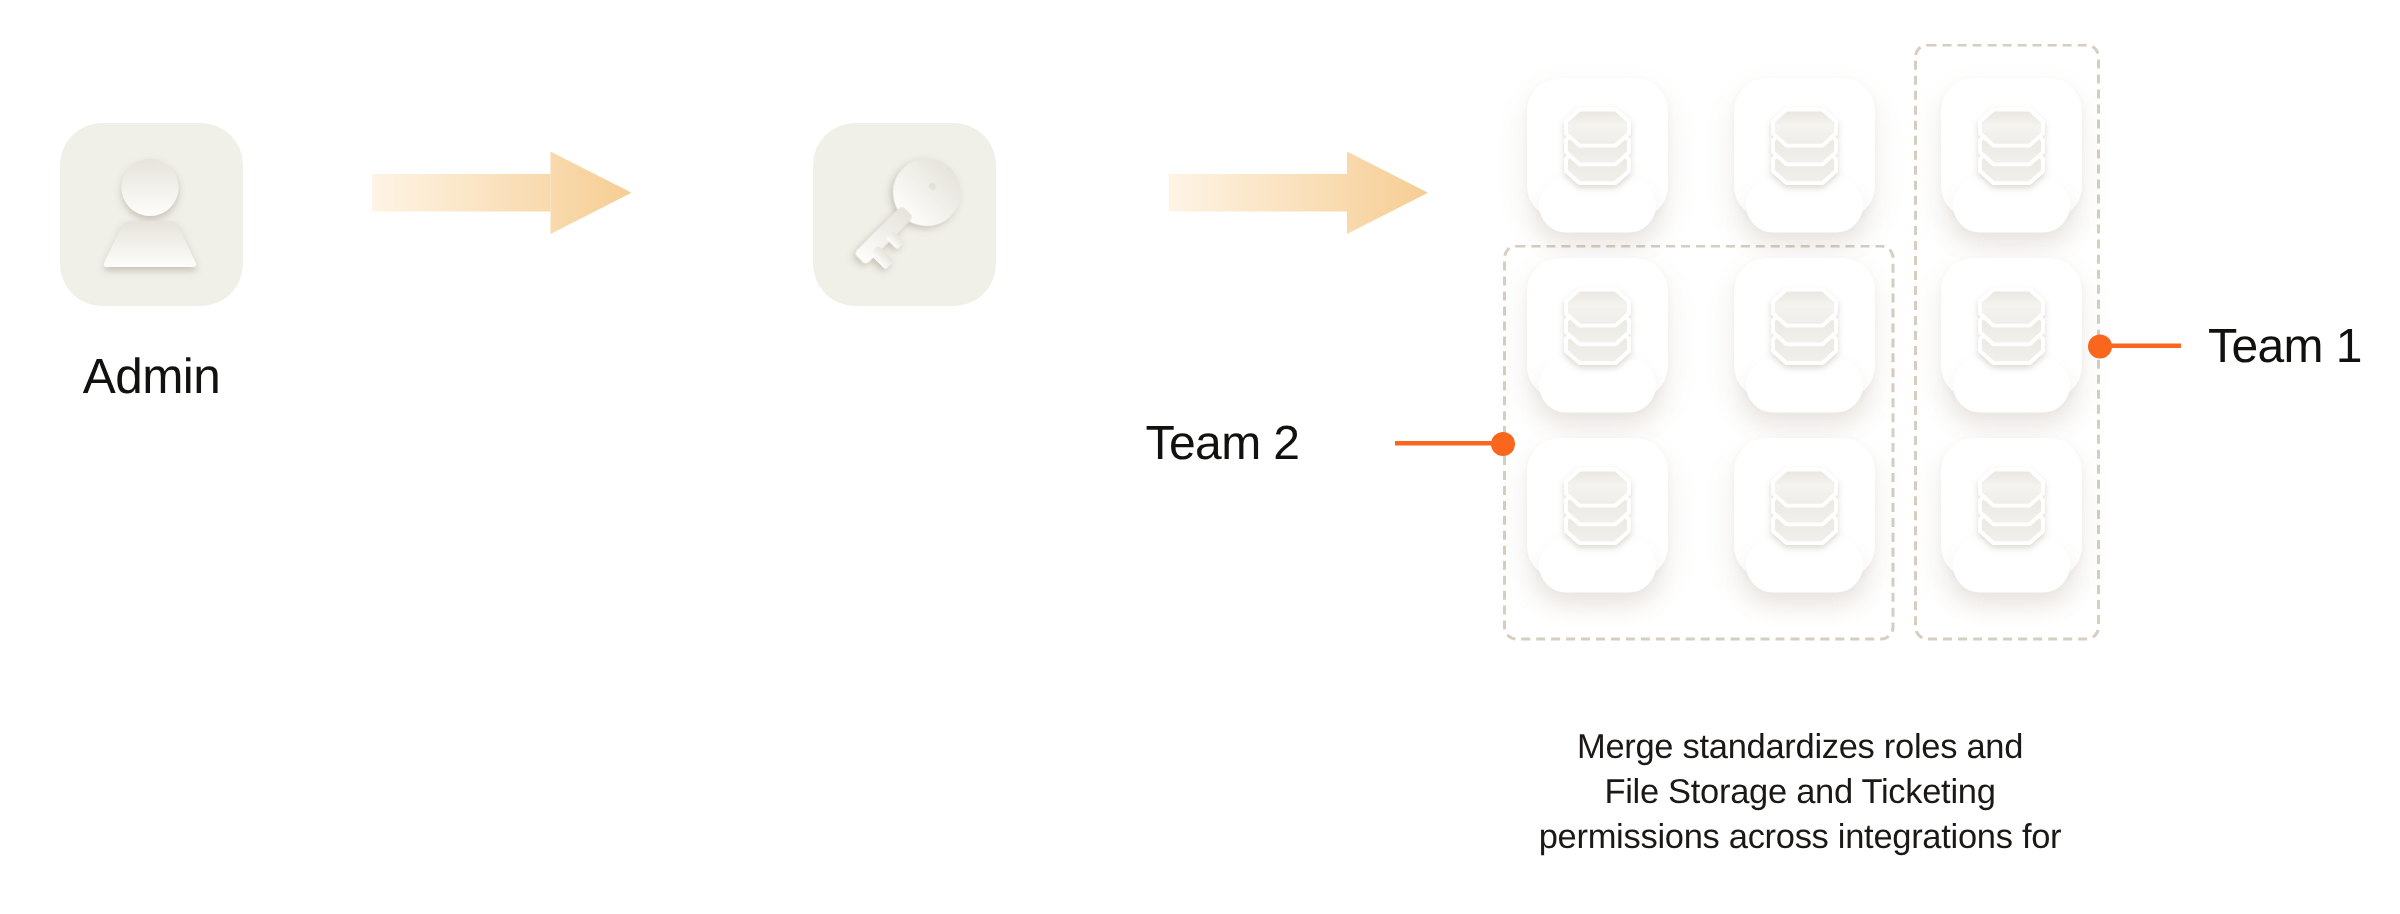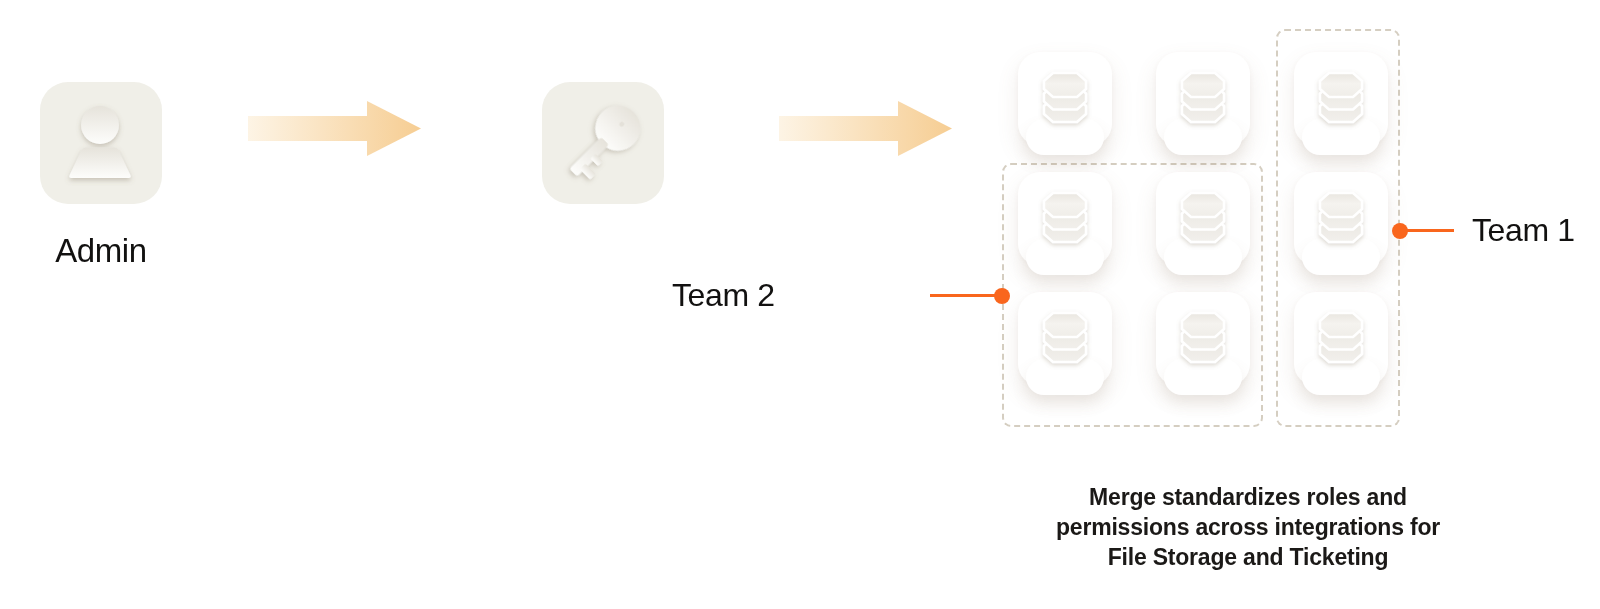--- a/index.html
+++ b/index.html
@@ -69,27 +69,27 @@
   }
   #team2-line{left:930px;top:294px;width:72px;}
   #team2-dot{left:994px;top:288px;}
   #team1-line{left:1400px;top:229px;width:54px;}
   #team1-dot{left:1392px;top:223px;}
 
   .team-label{
     position:absolute;font-size:32px;font-weight:500;letter-spacing:-.4px;
     color:#121110;z-index:3;line-height:42px;
   }
-  #team2-label{left:672px;top:274px;width:250px;text-align:left;}
+  #team2-label{left:690px;top:274px;width:250px;text-align:center;}
   #team1-label{left:1472px;top:209px;width:250px;text-align:left;}
 
   
   .caption{
-    position:absolute;left:998px;top:482px;width:500px;text-align:center;
-    font-size:23px;line-height:30px;font-weight:700;color:#1b1917;
+    position:absolute;left:950px;top:482px;width:500px;text-align:center;
+    font-size:23px;line-height:30px;font-weight:400;color:#1b1917;
     letter-spacing:-.2px;z-index:1;
   }
 
   .svg-defs{position:absolute;width:0;height:0;overflow:hidden;}
 </style>
 </head>
 <body>
 
 <svg class="svg-defs" aria-hidden="true">
   <defs>
@@ -251,17 +251,17 @@
   <div class="team-label" id="team2-label">Team 2</div>
   <div class="connector-line" id="team2-line"></div>
   <div class="connector-dot" id="team2-dot"></div>
 
   <div class="connector-dot" id="team1-dot"></div>
   <div class="connector-line" id="team1-line"></div>
   <div class="team-label" id="team1-label">Team 1</div>
 
   <div class="caption">
     <div>Merge standardizes roles and</div>
+    <div>File Storage and Ticketing</div>
     <div>permissions across integrations for</div>
-    <div>File Storage and Ticketing</div>
   </div>
 
 </div>
 
 </body></html>

